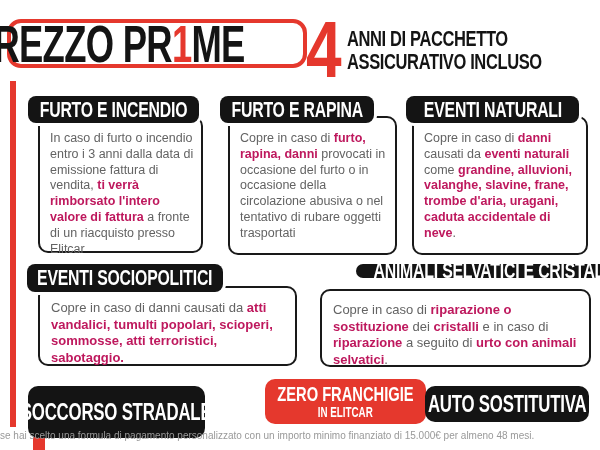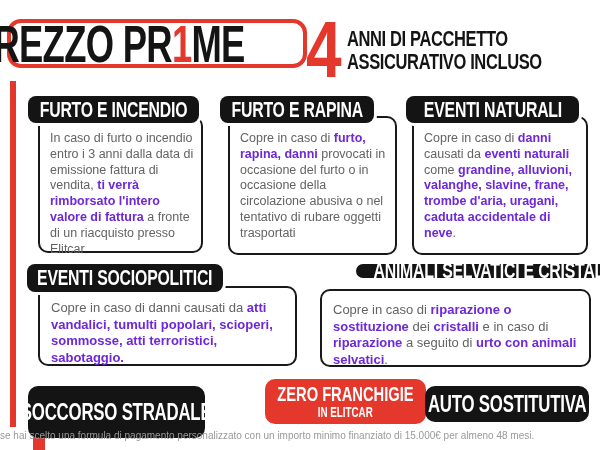--- a/index.html
+++ b/index.html
@@ -42,21 +42,21 @@
     position:absolute;background:#141414;border-radius:8px;z-index:3;
     display:flex;align-items:center;justify-content:center;
     box-shadow:0 0 0 3px #ffffff;
   }
   .pill .lbl{color:#ffffff;font-weight:800;font-size:22px;letter-spacing:-.3px;}
   .bodybox{
     position:absolute;border:2px solid #191919;border-radius:10px;background:#fff;
     box-sizing:border-box;z-index:1;color:#636363;
   }
   .bodybox .txt{display:block;}
-  .bodybox b{color:#6d28d9;font-weight:700;}
+  .bodybox b{color:#be185d;font-weight:700;}
 
   .body-1{left:38px;top:116px;width:165px;height:137px;padding:13px 7px 4px 10px;font-size:12.5px;line-height:15.8px;}
   .body-2{left:228px;top:116px;width:169px;height:139px;padding:13px 7px 4px 10px;font-size:12.5px;line-height:15.8px;}
   .body-3{left:412px;top:116px;width:176px;height:139px;padding:13px 7px 4px 10px;font-size:12.5px;line-height:15.8px;}
   .body-4{left:38px;top:286px;width:259px;height:80px;padding:12px 8px 4px 11px;font-size:13px;line-height:16.5px;}
   .body-5{left:320px;top:289px;width:271px;height:78px;padding:11px 0 4px 11px;font-size:13px;line-height:16.5px;}
 
   .pill-1{left:28px;top:96px;width:171px;height:27px;}
   .pill-2{left:220px;top:96px;width:154px;height:27px;}
   .pill-3{left:406px;top:96px;width:173px;height:27px;}

